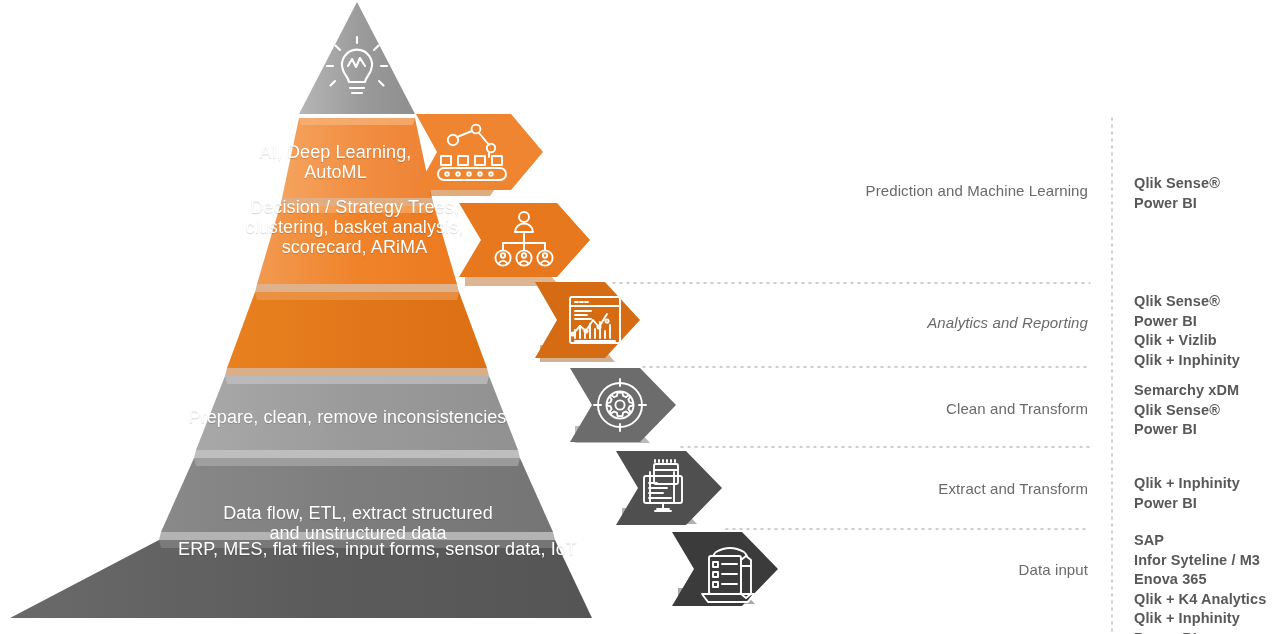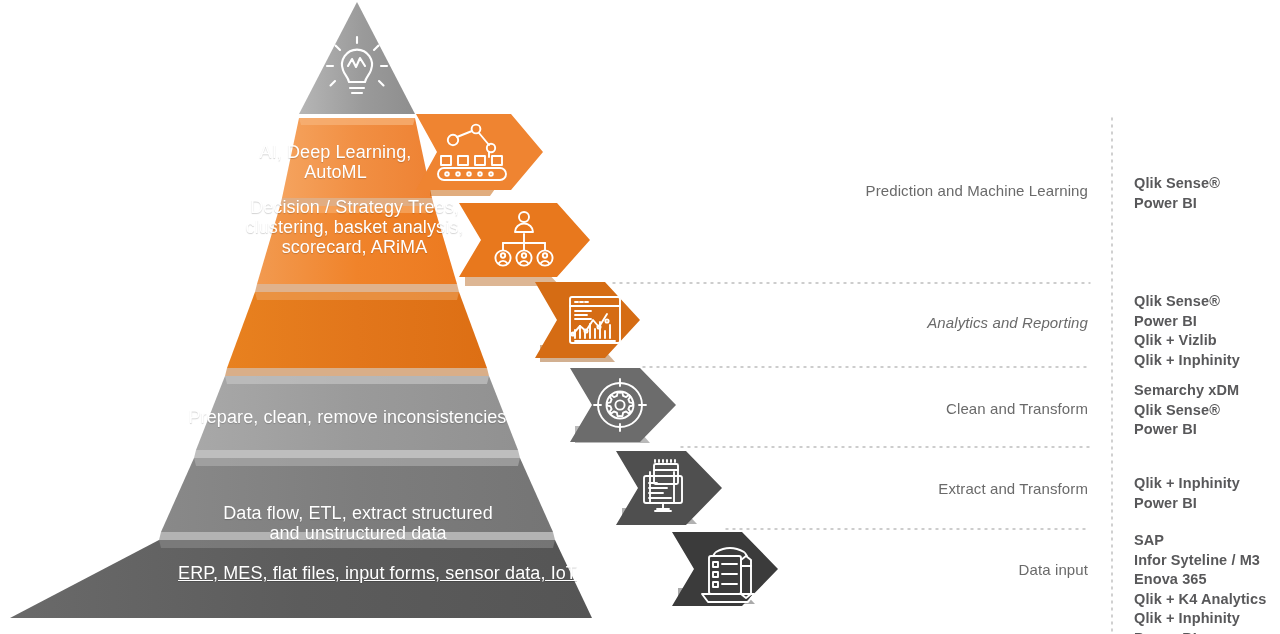--- a/index.html
+++ b/index.html
@@ -261,21 +261,21 @@
   <div class="band-text" style="left:232px;top:197px;width:245px;">Decision / Strategy Trees,
 clustering, basket analysis,
 scorecard, ARiMA</div>
 
 
   <div class="band-text" style="left:175px;top:407px;width:345px;">Prepare, clean, remove inconsistencies</div>
 
   <div class="band-text" style="left:198px;top:479px;width:320px;margin-top:24px;">Data flow, ETL, extract structured
 and unstructured data</div>
 
-  <div class="band-text" style="left:140px;top:563px;width:475px;text-decoration:underline;">ERP, MES, flat files, input forms, sensor data, IoT</div>
+  <div class="band-text" style="left:140px;top:539px;width:475px;">ERP, MES, flat files, input forms, sensor data, IoT</div>
 
   <div class="stage-label" style="left:640px;top:182px;width:448px;">Prediction and Machine Learning</div>
 
   <div class="stage-label" style="left:640px;top:314px;width:448px;font-style:italic;">Analytics and Reporting</div>
 
   <div class="stage-label" style="left:640px;top:400px;width:448px;">Clean and Transform</div>
 
   <div class="stage-label" style="left:640px;top:480px;width:448px;">Extract and Transform</div>
 
   <div class="stage-label" style="left:640px;top:561px;width:448px;">Data input</div>

